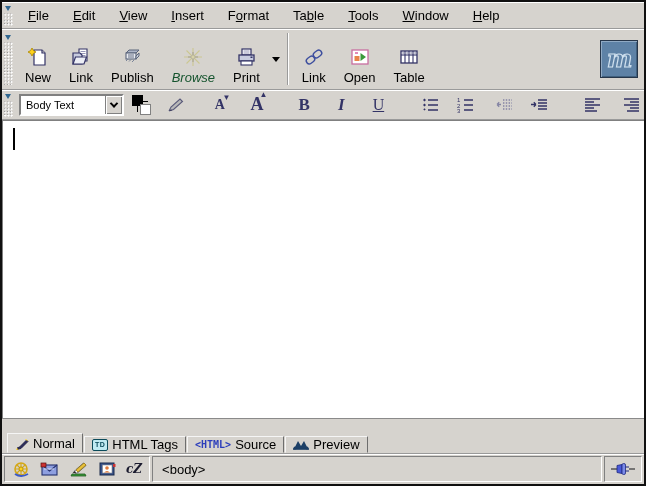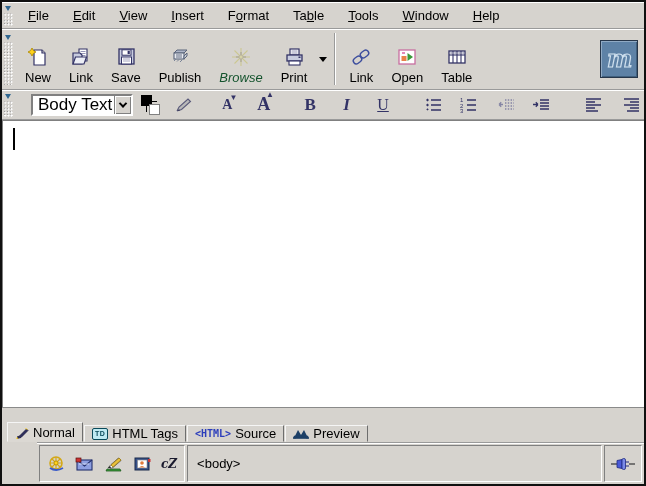--- a/index.html
+++ b/index.html
@@ -38,22 +38,22 @@
   .tbtn.disabled{color:#14532d;font-style:italic;}
   .drop-arrow{width:14px;display:flex;align-items:center;justify-content:center;align-self:center;height:100%;}
   .drop-arrow i{width:0;height:0;border-left:4px solid transparent;border-right:4px solid transparent;border-top:5px solid #000;}
   .vsep{width:2px;align-self:stretch;margin:2px 4px;border-left:1px solid #9a9a9a;border-right:1px solid #ffffff;}
   .throbber{margin-left:auto;margin-right:3px;align-self:center;width:38px;height:38px;
     background:#5e82a6;border:1px solid #26364a;
     box-shadow:inset 1px 1px 0 #90aac4, inset -1px -1px 0 #40607e;
     display:flex;align-items:center;justify-content:center;}
 
   
-  .combo{width:108px;height:22px;margin-left:15px;background:#fff;display:flex;align-items:center;
-    border:2px solid;border-color:#808080 #ffffff #ffffff #808080;font-size:17px;}
+  .combo{width:108px;height:22px;margin-left:3px;background:#fff;display:flex;align-items:center;
+    border:2px solid;border-color:#808080 #ffffff #ffffff #808080;font-size:11px;}
   .combo .val{flex:1;padding-left:5px;color:#000;}
   .combo .btn{width:17px;height:100%;background:#d6d3ce;border-left:1px solid #808080;
     box-shadow:inset 1px 1px 0 #fff, inset -1px -1px 0 #808080;
     display:flex;align-items:center;justify-content:center;}
   .combo .chev{width:6px;height:6px;border-right:2px solid #000;border-bottom:2px solid #000;
     transform:rotate(45deg) translate(-1px,-1px);}
 
   .swatch{position:relative;width:22px;height:22px;margin-left:7px;}
   .swatch .blk{position:absolute;top:1px;left:1px;width:11px;height:11px;background:#000;}
   .swatch .tick{position:absolute;top:7px;left:12px;width:5px;height:1px;background:#000;}
@@ -74,22 +74,22 @@
   .tabbar{height:35px;background:#d6d3ce;display:flex;align-items:flex-end;padding-left:5px;
     border-top:1px solid #8a8a8a;}
   .tab{display:flex;align-items:center;gap:4px;height:17px;padding:0 7px;font-size:13px;color:#000;
     background:#d6d3ce;border:1px solid;border-color:#f5f5f5 #6e6e6e transparent #f5f5f5;margin-right:1px;}
   .tab.active{height:20px;background:#dbd8d3;position:relative;z-index:2;}
   .tag-badge{font-size:7px;font-weight:bold;line-height:8px;padding:1px 2px;background:#bfeaf2;
     color:#0a4a5a;border:1px solid #0a4a5a;border-radius:2px;letter-spacing:0.5px;}
   .src-badge{font-family:"DejaVu Sans Mono", monospace;font-size:10px;font-weight:bold;color:#2b3dbb;}
 
   
-  .statusbar{height:42px;display:flex;align-items:stretch;padding:2px;gap:2px;
-    border-top:1px solid #9a9a9a;box-shadow:inset 0 1px 0 #ffffff;background:#d6d3ce;margin-left:35px;}
+  .statusbar{height:31px;display:flex;align-items:stretch;padding:2px;gap:2px;
+    border-top:1px solid #9a9a9a;box-shadow:inset 0 1px 0 #ffffff;background:#d6d3ce;}
   .cell{border:1px solid;border-color:#808080 #ffffff #ffffff #808080;display:flex;align-items:center;}
   .cell.components{padding:0 7px;gap:9px;}
   .cell.nodepath{flex:1;padding-left:9px;font-size:13px;color:#000;}
   .cell.online{width:38px;justify-content:center;}
   .cz{font-family:"DejaVu Serif", serif;font-style:italic;font-weight:bold;font-size:12px;color:#1a1a2e;}
 </style>
 </head>
 <body>
 
 <div class="window">
@@ -126,32 +126,20 @@
         <svg width="24" height="24" viewBox="0 0 24 24">
           <path d="M10 4 h8 v12 h-8 z" fill="#ffffff" stroke="#333366" stroke-width="1.1"></path>
           <path d="M11.5 6.5 h5 M11.5 8.5 h5 M11.5 10.5 h5" stroke="#8a8ab0" stroke-width="0.9"></path>
           <path d="M4 8 h7 l2 2 h0 v9 h-9 z" fill="#c8ccdf" stroke="#333366" stroke-width="1.2"></path>
           <path d="M4 19 l2.5-7 h11 l-2.5 7 z" fill="#eceef6" stroke="#333366" stroke-width="1.2"></path>
         </svg>
       </span>
       <span>Link</span>
     </div>
 
-    <div class="tbtn">
-      <span class="icn">
-        <svg width="24" height="24" viewBox="0 0 24 24">
-          <rect x="5" y="4" width="15" height="15" fill="#c8ccdf" stroke="#333366" stroke-width="1.3"></rect>
-          <rect x="8" y="4.8" width="9" height="5.4" fill="#ffffff" stroke="#333366" stroke-width="1"></rect>
-          <rect x="13.6" y="5.8" width="2.2" height="3.2" fill="#333366"></rect>
-          <rect x="7.5" y="12" width="10" height="7" fill="#ffffff" stroke="#333366" stroke-width="1"></rect>
-          <path d="M9 14 h7 M9 16 h7" stroke="#9a9ab8" stroke-width="0.9"></path>
-        </svg>
-      </span>
-      <span>Save</span>
-    </div>
 
     <div class="tbtn">
       <span class="icn">
         <svg width="24" height="24" viewBox="0 0 24 24">
           <path d="M6 8 l3-3 h10 l-3 3 z" fill="#aeb6c8" stroke="#5a647a" stroke-width="1"></path>
           <rect x="6" y="8" width="10" height="6" fill="#e8eaf0" stroke="#5a647a" stroke-width="1.1"></rect>
           <path d="M16 14 l3-3 v-3 l-3 3 z" fill="#c8ced9" stroke="#5a647a" stroke-width="1"></path>
           <path d="M8 10 h6 M8 12 h6" stroke="#5a647a" stroke-width="0.9"></path>
           <path d="M6 16 l2-2 M9 16.5 l2-2 M12 17 l2-2" stroke="#7a8498" stroke-width="1"></path>
         </svg>

